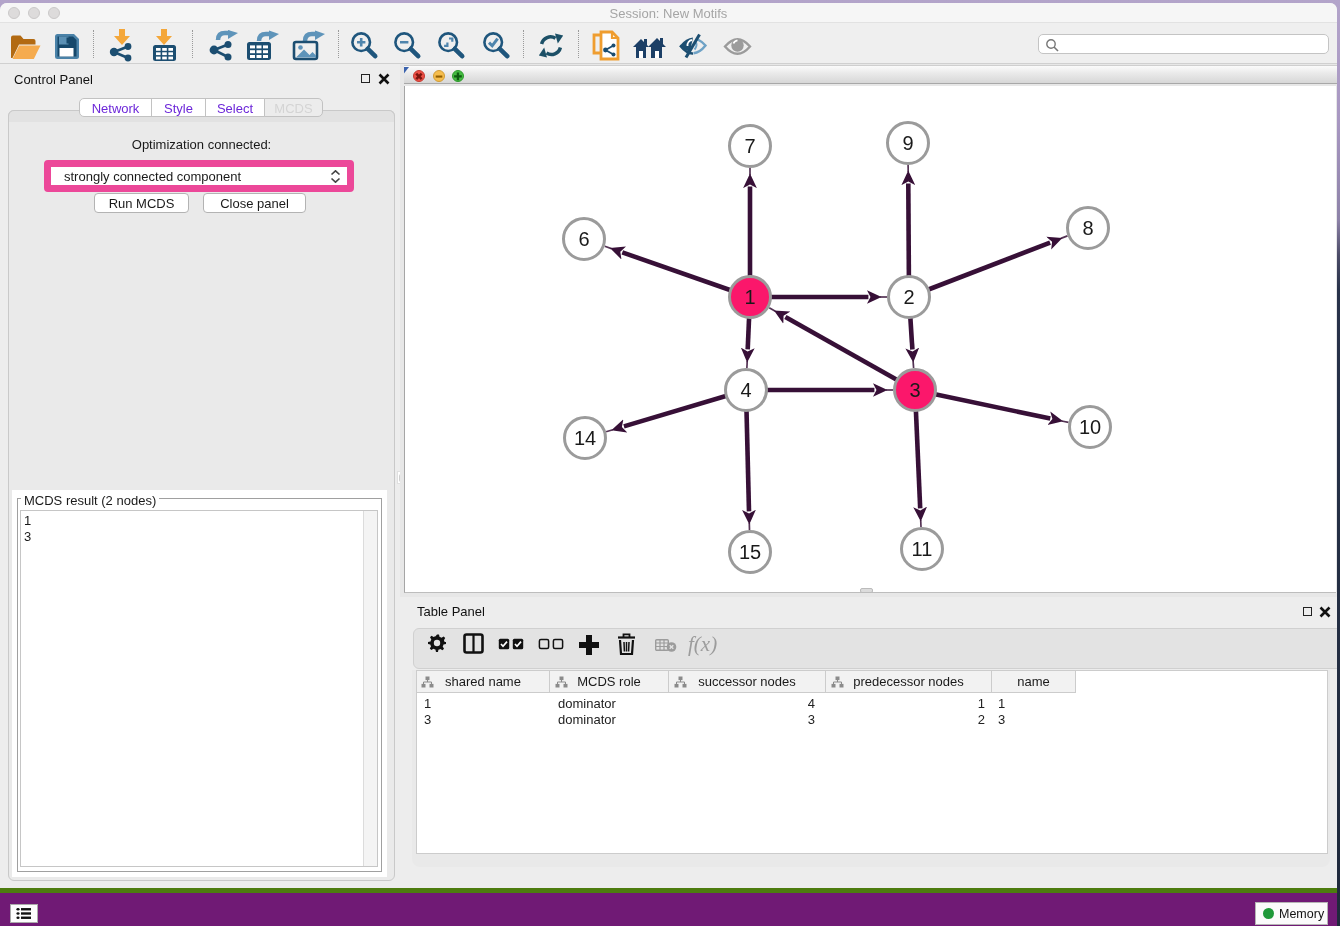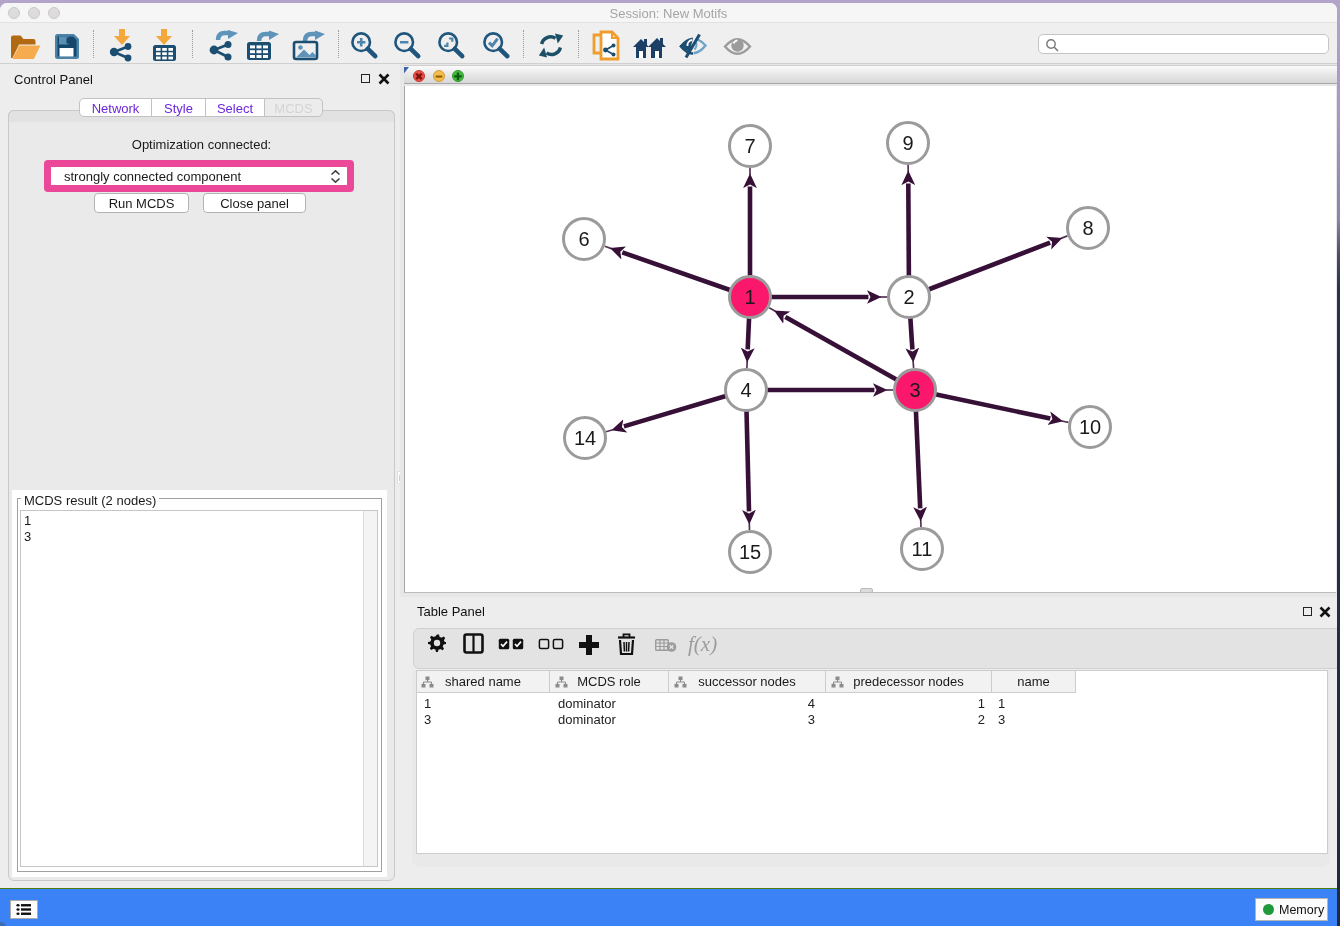--- a/index.html
+++ b/index.html
@@ -33,21 +33,21 @@
 #tp-toolbar { position:absolute; left:13px; top:31px; width:1032px; height:41px; background:#e3e3e3; border:1px solid #d0d0d0; border-radius:6px; }
 #tblwrap { position:absolute; left:12px; top:73px; width:918px; height:197px; background:#e9e9e9; border-radius:0 0 8px 8px; }
 #tbl { position:absolute; left:16px; top:73px; width:912px; height:184px; background:#fff; border:1px solid #cccccc; }
 .hcell { position:absolute; top:0; height:22px; background:#f2f2f2; border-right:1px solid #cccccc; border-bottom:1px solid #cccccc; font-size:13px; color:#1a1a1a; }
 .hlabel { position:absolute; top:3px; width:100%; text-align:center; }
 .cell { position:absolute; font-size:13px; color:#222; height:16px; }
 
 #btabs { position:absolute; left:293px; top:269px; height:20px; border:1px solid #c6c6c6; border-radius:6px; overflow:hidden; background:#fff; }
 .btab { position:absolute; top:0; height:20px; line-height:19px; text-align:center; font-size:13px; font-weight:bold; color:#111; border-right:1px solid #c6c6c6; background:#fff; }
 
-#status { position:absolute; left:0; top:885px; width:1337px; height:38px; background:#3b82f6; border-top:1px solid #4d7c0f; }
+#status { position:absolute; left:0; top:885px; width:1337px; height:38px; background:#701a75; border-top:5px solid #4d7c0f; }
 </style>
 </head>
 <body>
 <div id="win">
   <div id="titlebar">
     <div class="tl" style="left:8px;"></div>
     <div class="tl" style="left:28px;"></div>
     <div class="tl" style="left:48px;"></div>
     <div id="wtitle">Session: New Motifs</div>
   </div>

